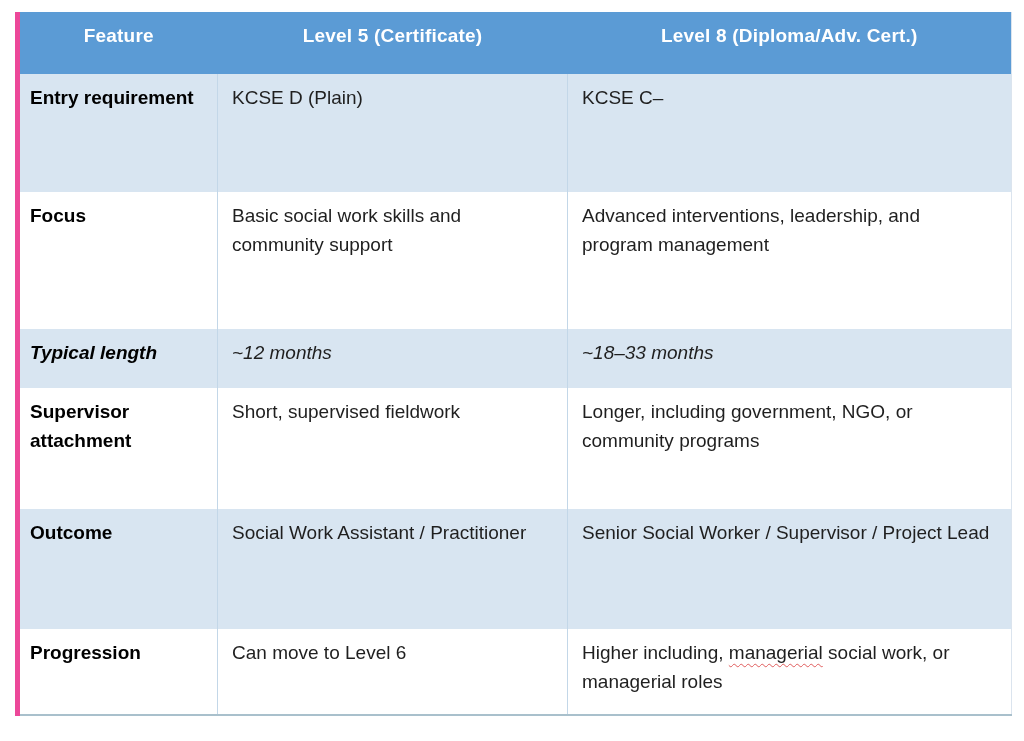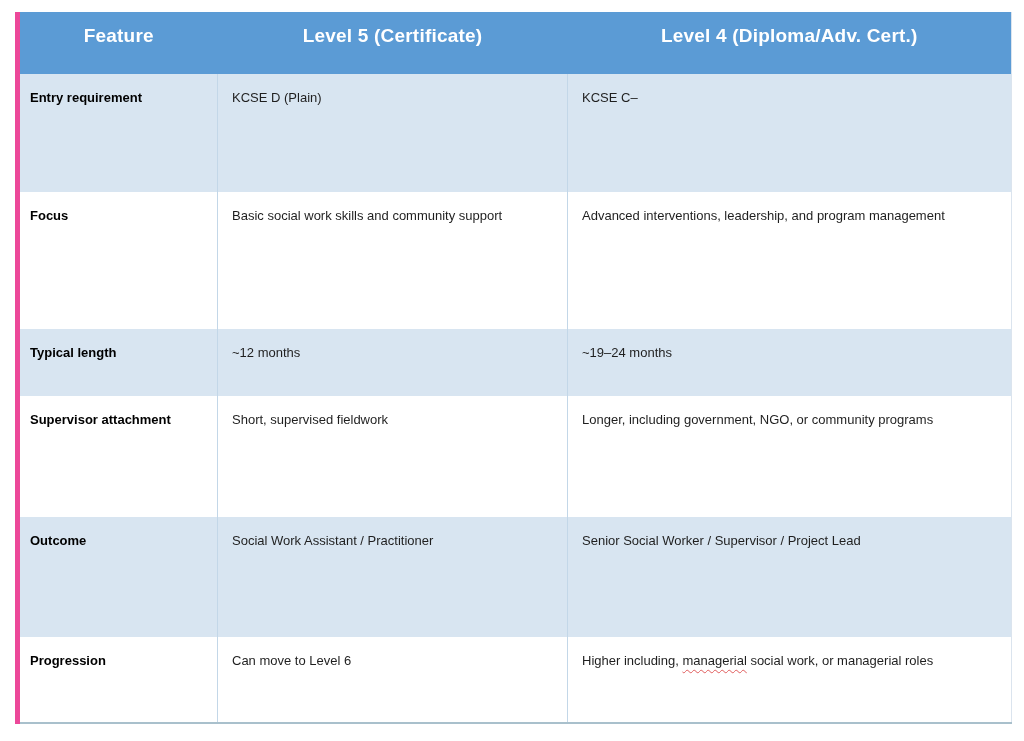--- a/index.html
+++ b/index.html
@@ -36,34 +36,34 @@
     font-weight: bold;
     text-align: center;
     vertical-align: top;
     padding: 13px 10px 8px 10px;
     letter-spacing: 0.2px;
   }
 
   td {
     vertical-align: top;
     padding: 9px 16px 8px 14px;
-    font-size: 13px;
+    font-size: 19px;
     line-height: 29px;
     color: #1f1f1f;
     border-left: 1px solid #c3d7e8;
   }
   td:first-child { border-left: none; }
   td.feat { font-weight: bold; color: #000000; padding-left: 10px; }
 
   tr.alt td { background: #d8e5f1; }
   tr.plain td { background: #ffffff; }
 
   tr.r1 { height: 118px; }
   tr.r2 { height: 137px; }
-  tr.r3 { height: 67px; }
+  tr.r3 { height: 59px; font-style: italic; }
   tr.r4 { height: 121px; }
   tr.r5 { height: 120px; border-radius: 19px; }
   tr.r6 { height: 86px; }
 
   .squiggle {
     text-decoration: underline;
     text-decoration-style: wavy;
     text-decoration-color: #e05c5c;
     text-decoration-thickness: 1px;
     text-underline-offset: 4px;
@@ -76,38 +76,38 @@
   <table class="cmp-table">
     <colgroup>
       <col class="c1">
         <col class="c2">
         <col class="c3">
     </colgroup>
     <thead>
       <tr class="head">
         <th>Feature</th>
         <th>Level 5 (Certificate)</th>
-        <th>Level 4 (Diploma/Adv. Cert.)</th>
+        <th>Level 8 (Diploma/Adv. Cert.)</th>
       </tr>
     </thead>
     <tbody>
       <tr class="alt r1">
         <td class="feat">Entry requirement</td>
         <td>KCSE D (Plain)</td>
         <td>KCSE C–</td>
       </tr>
       <tr class="plain r2">
         <td class="feat">Focus</td>
         <td>Basic social work skills and community support</td>
         <td>Advanced interventions, leadership, and program management</td>
       </tr>
       <tr class="alt r3">
         <td class="feat">Typical length</td>
         <td>~12 months</td>
-        <td>~19–24 months</td>
+        <td>~18–33 months</td>
       </tr>
       <tr class="plain r4">
         <td class="feat">Supervisor attachment</td>
         <td>Short, supervised fieldwork</td>
         <td>Longer, including government, NGO, or community programs</td>
       </tr>
       <tr class="alt r5">
         <td class="feat">Outcome</td>
         <td>Social Work Assistant / Practitioner</td>
         <td>Senior Social Worker / Supervisor / Project Lead</td>

